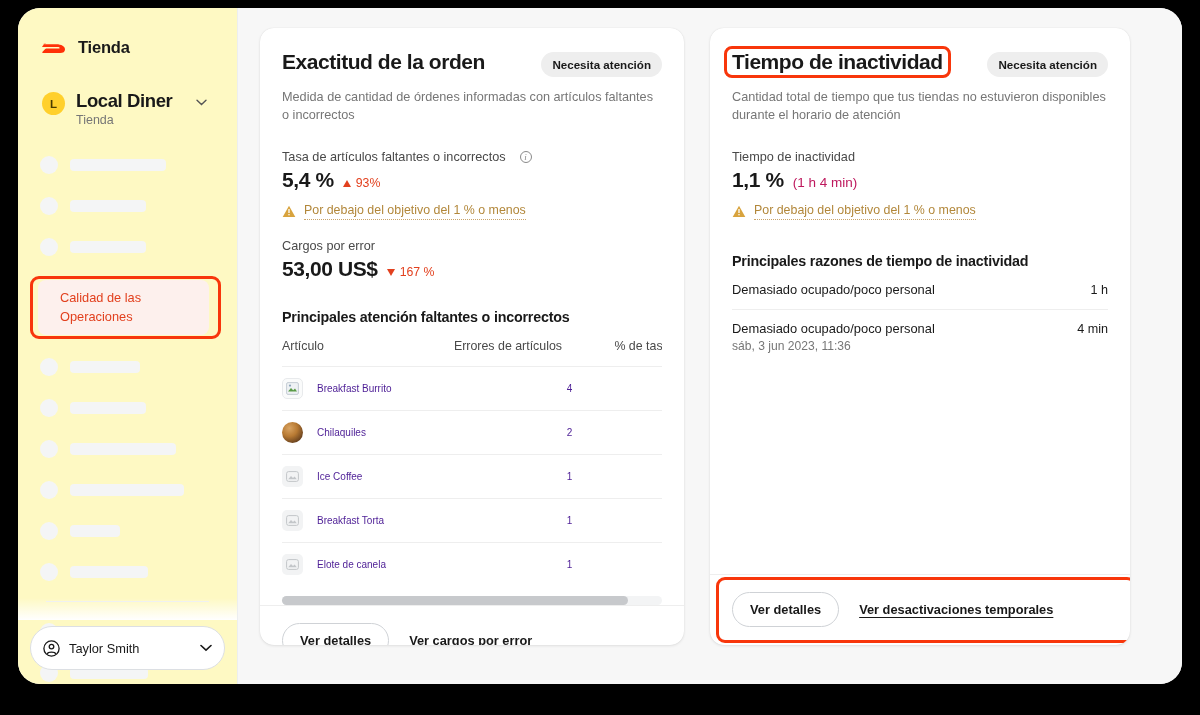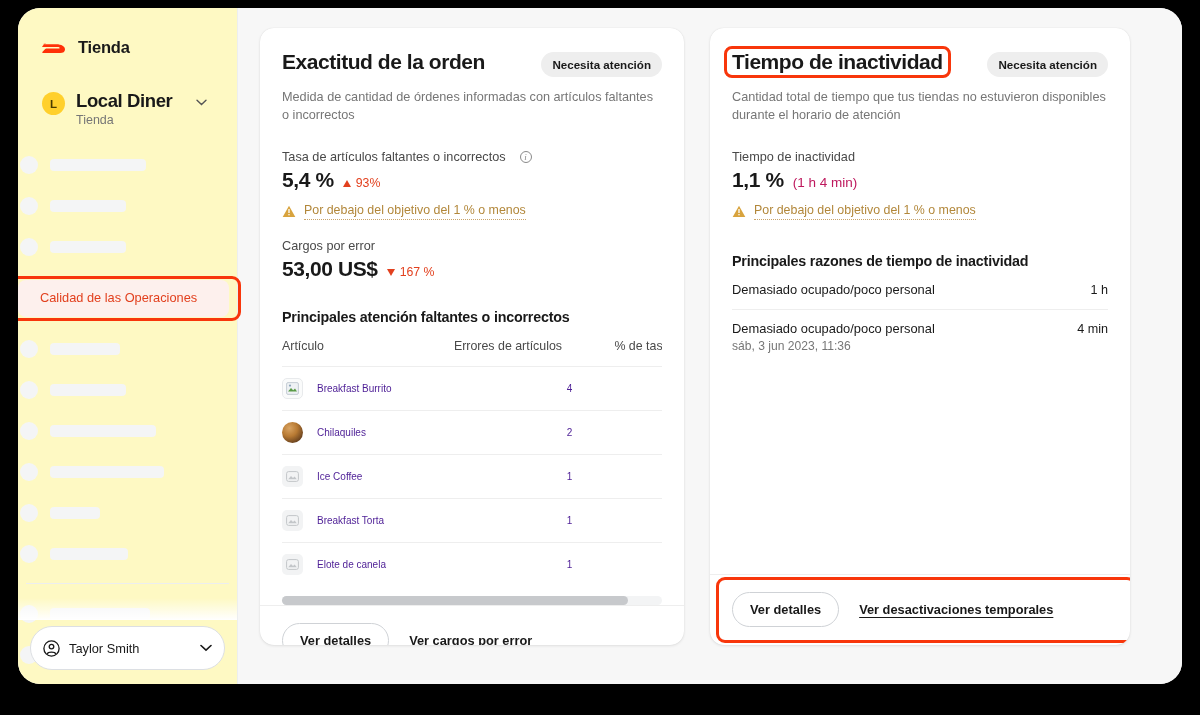--- a/index.html
+++ b/index.html
@@ -45,21 +45,21 @@
     display: flex; align-items: center; justify-content: center;
     flex: 0 0 23px; margin-top: 2px;
   }
   .store-name { font-size: 18.5px; font-weight: 700; color: #191919; letter-spacing: -0.4px; line-height: 1.15; }
   .store-sub { font-size: 12.5px; color: #767676; margin-top: 2px; }
   .store-chevron {
     margin-left: 13px; margin-top: 7px; color: #565656;
     font-size: 11px; line-height: 1;
   }
 
-  .nav { margin-top: 26px; padding: 0 0; }
+  .nav { margin-top: 26px; padding: 0 20px; }
   .nav-skel {
     display: flex; align-items: center; gap: 12px;
     height: 24px; margin-bottom: 17px; padding-left: 2px;
   }
   .skel-dot { width: 18px; height: 18px; border-radius: 50%; background: #f4f5f6; flex: 0 0 18px; }
   .skel-bar { height: 12px; border-radius: 4px; background: #f4f5f6; }
 
   .nav-divider { height: 1px; background: #eceef0; margin: 10px 8px 18px 8px; }
 
   .nav-active-wrap {

